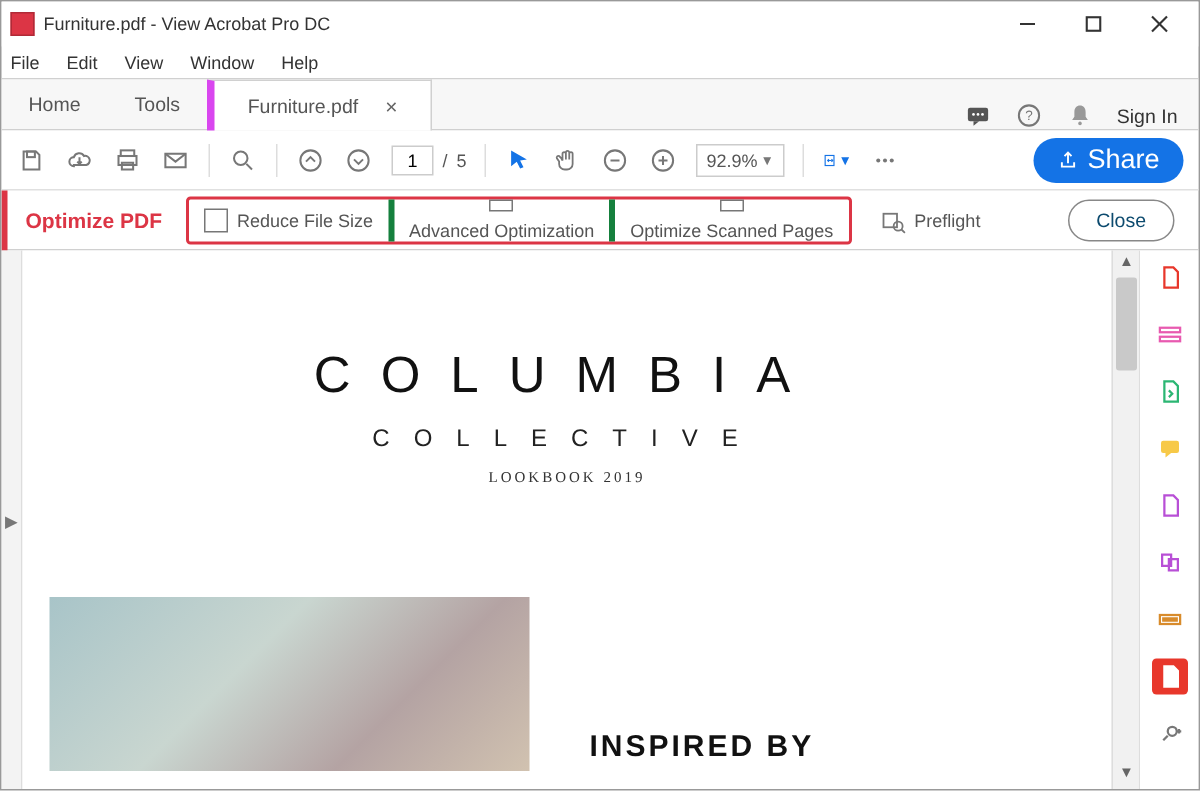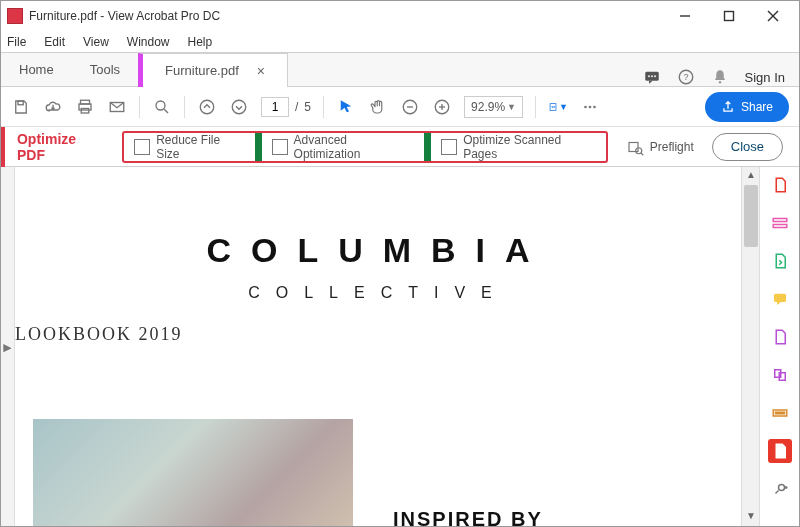--- a/index.html
+++ b/index.html
@@ -17,35 +17,35 @@
 .tab-close { margin-left: 18px; font-size: 14px; color: #666; }
 .tab-spacer { flex: 1; }
 .tab-right { display: flex; align-items: center; gap: 16px; padding-right: 14px; color: #666; }
 .toolbar { height: 40px; background: #fff; display: flex; align-items: center; padding: 0 10px; gap: 12px; border-bottom: 1px solid #e0e0e0; }
 .tb-icon { width: 20px; height: 20px; display: flex; align-items: center; justify-content: center; color: #6a6a6a; }
 .tb-sep { width: 1px; height: 22px; background: #ddd; }
 .page-ctl { display: flex; align-items: center; gap: 6px; font-size: 12px; color: #555; }
 .page-input { width: 28px; height: 20px; border: 1px solid #ccc; text-align: center; font-size: 12px; }
 .zoom-disp { display: flex; align-items: center; gap: 2px; border: 1px solid #ccc; height: 22px; padding: 0 6px; font-size: 12px; color: #555; }
 .zoom-arrow { font-size: 9px; color: #777; }
-.share-btn { margin-left: auto; background: #1473e6; color: #fff; height: 30px; padding: 0 16px; border-radius: 15px; display: flex; align-items: center; gap: 6px; font-size: 12px; font-weight: 500; }
+.share-btn { margin-left: auto; background: #1473e6; color: #fff; height: 30px; padding: 0 16px; border-radius: 15px; display: flex; align-items: center; gap: 6px; font-size: 18px; font-weight: 500; }
 .optbar { height: 40px; display: flex; align-items: center; padding: 0 0 0 0; border-bottom: 1px solid #d0d0d0; gap: 8px; }
 .opt-accent { width: 4px; height: 40px; background: #dc3545; }
 .opt-title { font-size: 14px; font-weight: 600; color: #dc3545; padding: 0 8px 0 4px; }
 .opt-group { border: 2px solid #dc3545; height: 32px; display: flex; align-items: center; border-radius: 3px; }
 .opt-item { padding: 0 10px; font-size: 12px; color: #555; display: flex; align-items: center; gap: 6px; height: 100%; }
-.opt-item + .opt-item { border-left: 7px solid #15803d; }
+.opt-item + .opt-item { border-left: 4px solid #15803d; flex-direction: column; }
 .opt-icon { width: 16px; height: 16px; border: 1.5px solid #777; display: inline-block; }
 .close-pill { margin-left: auto; margin-right: 16px; border: 1px solid #888; border-radius: 15px; height: 28px; padding: 0 18px; display: flex; align-items: center; font-size: 13px; color: #0c4a6e; }
 .workarea { display: flex; height: 361px; }
 .left-rail { width: 14px; background: #f3f3f3; border-right: 1px solid #ddd; display:flex; align-items:center; justify-content:center; color:#777; font-size:11px; }
 .canvas { flex:1; background:#fff; overflow:hidden; position:relative; padding-top: 64px; }
-.doc-title1 { text-align:center; font-size: 34px; font-weight: 700; letter-spacing: 20px; color:#111; }
+.doc-title1 { text-align:center; font-size: 34px; font-weight: 400; letter-spacing: 20px; color:#111; }
 .doc-title2 { text-align:center; font-size: 16px; font-weight: 400; letter-spacing: 16px; color:#222; margin-top: 14px; }
-.doc-sub { font-size: 18px; letter-spacing: 2px; color:#333; margin-top: 22px; font-family: Georgia, serif; }
+.doc-sub { text-align:center; font-size: 10px; letter-spacing: 2px; color:#333; margin-top: 11px; font-family: Georgia, serif; }
 .doc-lower { display:flex; gap: 40px; margin-top: 74px; padding: 0 40px 0 18px; }
 .photo { width: 320px; height: 116px; background: linear-gradient(135deg,#a8c4c8 0%,#c9d6d0 40%,#b4a3a3 70%,#d1c2b0 100%); position:relative; }
 .inspired { font-size: 20px; font-weight:700; letter-spacing: 2px; color:#111; align-self:flex-end; padding-bottom:4px; }
 .scroll { width: 18px; background:#f1f1f1; border-left:1px solid #ddd; position:relative; }
 .scrollthumb { position:absolute; top:18px; left:2px; width:14px; height:62px; background:#c9c9c9; border-radius:2px; }
 .scroll-arr { position:absolute; left:0; width:18px; height:16px; text-align:center; font-size:10px; color:#666; }
 .scroll-arr.up { top:2px; } .scroll-arr.down { bottom:2px; }
 .right-rail { width: 40px; background:#fff; border-left:1px solid #ddd; display:flex; flex-direction:column; align-items:center; padding-top: 6px; gap: 14px; }
 .rtool { width: 24px; height: 24px; display:flex; align-items:center; justify-content:center; border-radius:3px; font-size:16px; }
 .rtool svg { width:18px; height:18px; }

